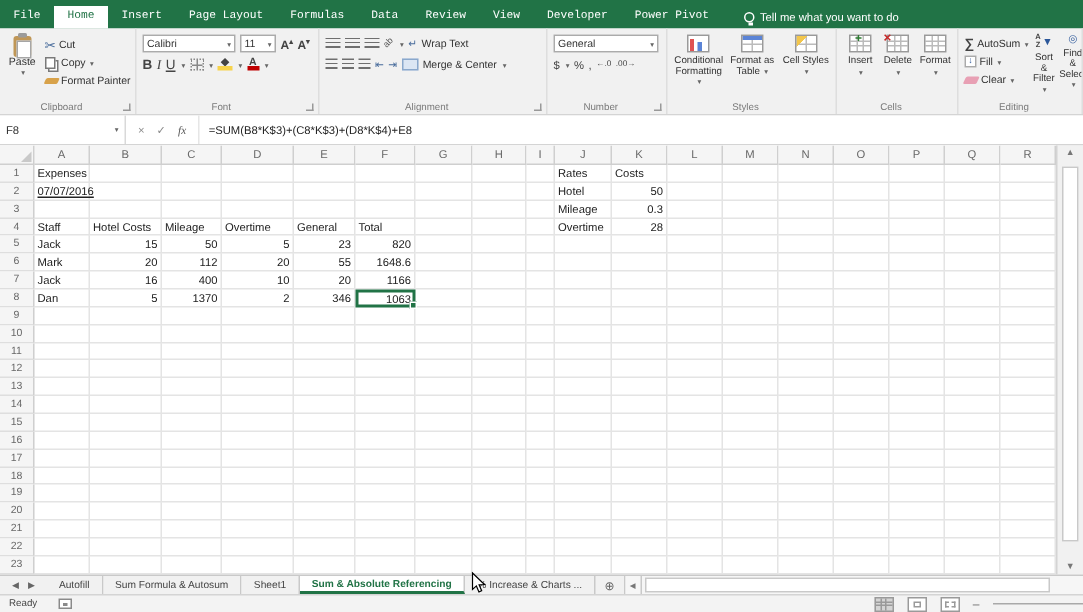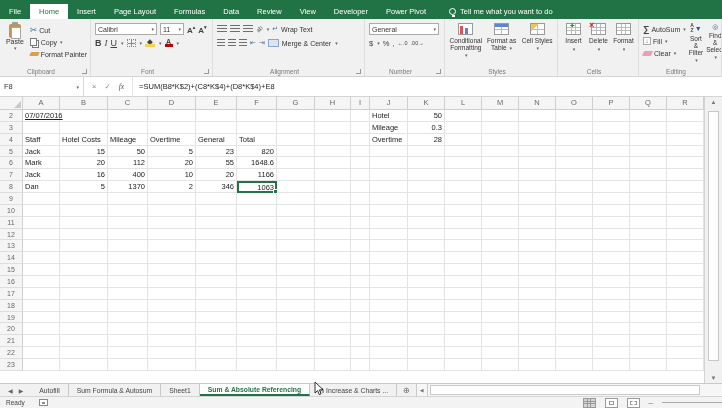--- a/index.html
+++ b/index.html
@@ -3,21 +3,21 @@
 <meta charset="utf-8">
 <style>
   html,body{margin:0;padding:0;}
   *{box-sizing:border-box;}
   .app{position:relative;width:722px;height:408px;overflow:hidden;background:#fff;
        font-family:"Liberation Sans",sans-serif;color:#222;cursor:default;}
 
   
   .tabbar{position:absolute;left:0;top:0;width:722px;height:19px;background:#217346;
           display:flex;align-items:flex-end;}
-  .rtab{height:15px;line-height:15px;padding:0 9px;font-size:7.5px;color:#fff;white-space:nowrap;}
+  .rtab{height:15px;line-height:15px;padding:0 9px;font-size:7.5px;color:#fff;white-space:nowrap;font-family:Liberation Mono, monospace;}
   .rtab.active{background:#fff;color:#217346;}
   .tellme{display:flex;align-items:center;gap:4px;height:15px;margin-left:14px;color:#fff;font-size:7.5px;}
   .bulb{width:7px;height:7px;border:1px solid #fff;border-radius:50%;position:relative;}
   .bulb:after{content:"";position:absolute;left:2px;top:6px;width:3px;height:2px;background:#fff;}
 
   
   .ribbon{position:absolute;left:0;top:19px;width:722px;height:58px;background:#f1f1f1;
           border-bottom:1px solid #d4d4d4;display:flex;}
   .group{position:relative;height:100%;border-right:1px solid #dedede;padding:3px 3px 11px 4px;flex:none;}
   .g-label{position:absolute;bottom:1px;left:0;right:8px;text-align:center;font-size:6.5px;color:#7a7a7a;}
@@ -371,21 +371,21 @@
   <div class="fbar">
     <div class="namebox">
       <span>F8</span>
       <span class="dd">▾</span>
     </div>
     <div class="fxbtns">
       <span>×</span>
       <span>✓</span>
       <span class="fx">fx</span>
     </div>
-    <div class="ftext">=SUM(B8*K$2)+(C8*K$4)+(D8*K$4)+E8</div>
+    <div class="ftext">=SUM(B8*K$3)+(C8*K$3)+(D8*K$4)+E8</div>
   </div>
 
   <div class="sheet" id="sheet">
       <div class="hrow">
         <div class="corner"></div>
         <div class="hcell" style="width: 37px;">A</div>
         <div class="hcell" style="width: 48px;">B</div>
         <div class="hcell" style="width: 40px;">C</div>
         <div class="hcell" style="width: 48px;">D</div>
         <div class="hcell" style="width: 41px;">E</div>
@@ -397,20 +397,41 @@
         <div class="hcell" style="width: 37px;">K</div>
         <div class="hcell" style="width: 37px;">L</div>
         <div class="hcell" style="width: 37px;">M</div>
         <div class="hcell" style="width: 37px;">N</div>
         <div class="hcell" style="width: 37px;">O</div>
         <div class="hcell" style="width: 37px;">P</div>
         <div class="hcell" style="width: 37px;">Q</div>
         <div class="hcell" style="width: 37px;">R</div>
       </div>
       <div class="grow">
+        <div class="rhead">1</div>
+        <div class="cell has" style="width: 37px;">Expenses</div>
+        <div class="cell" style="width: 48px;"></div>
+        <div class="cell" style="width: 40px;"></div>
+        <div class="cell" style="width: 48px;"></div>
+        <div class="cell" style="width: 41px;"></div>
+        <div class="cell" style="width: 40px;"></div>
+        <div class="cell" style="width: 38px;"></div>
+        <div class="cell" style="width: 36px;"></div>
+        <div class="cell" style="width: 19px;"></div>
+        <div class="cell has" style="width: 38px;">Rates</div>
+        <div class="cell has" style="width: 37px;">Costs</div>
+        <div class="cell" style="width: 37px;"></div>
+        <div class="cell" style="width: 37px;"></div>
+        <div class="cell" style="width: 37px;"></div>
+        <div class="cell" style="width: 37px;"></div>
+        <div class="cell" style="width: 37px;"></div>
+        <div class="cell" style="width: 37px;"></div>
+        <div class="cell" style="width: 37px;"></div>
+      </div>
+      <div class="grow">
         <div class="rhead">2</div>
         <div class="cell has" style="width: 37px; text-decoration: underline;">07/07/2016</div>
         <div class="cell" style="width: 48px;"></div>
         <div class="cell" style="width: 40px;"></div>
         <div class="cell" style="width: 48px;"></div>
         <div class="cell" style="width: 41px;"></div>
         <div class="cell" style="width: 40px;"></div>
         <div class="cell" style="width: 38px;"></div>
         <div class="cell" style="width: 36px;"></div>
         <div class="cell" style="width: 19px;"></div>

